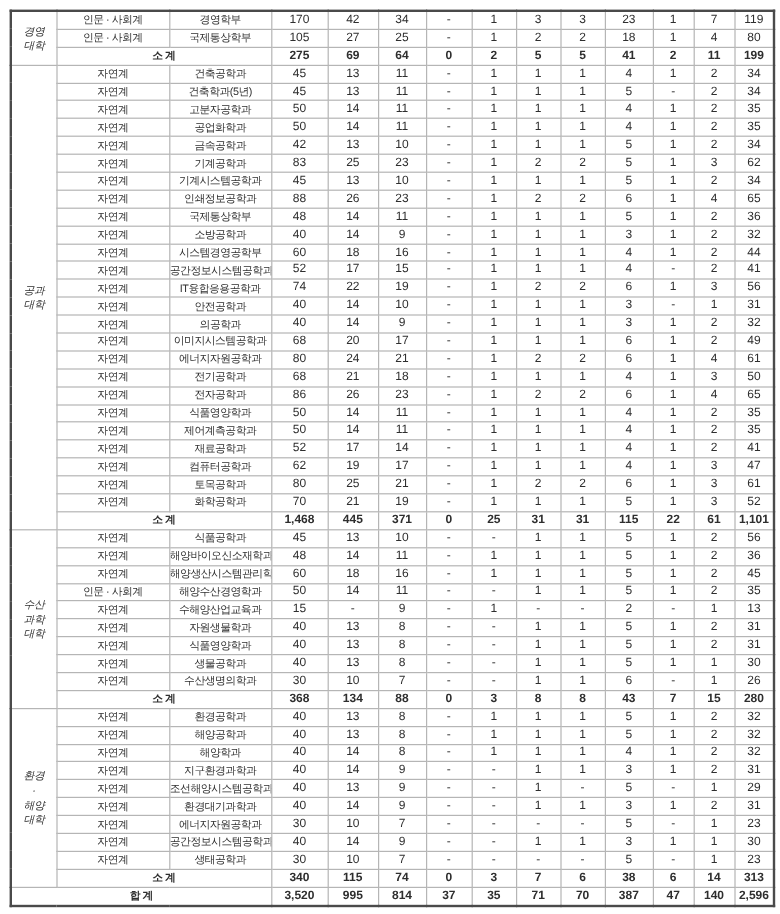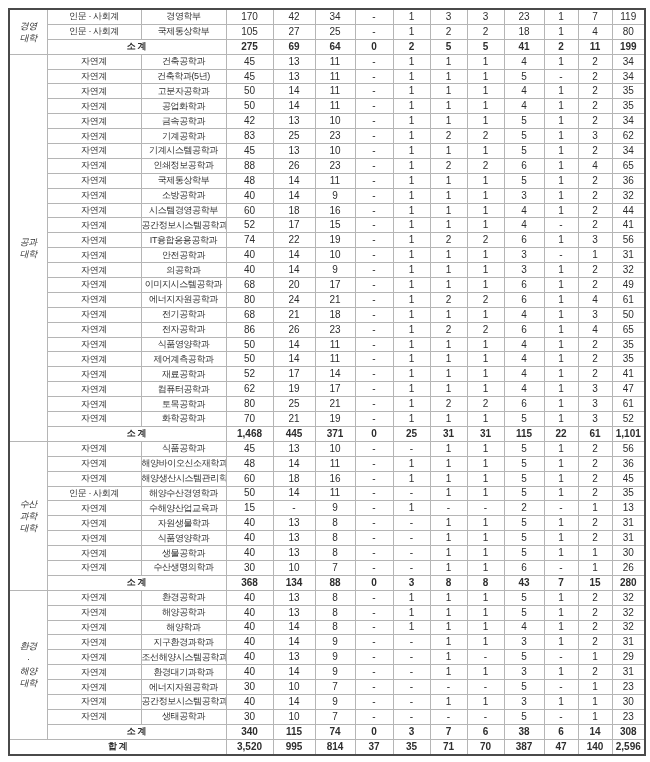--- a/index.html
+++ b/index.html
@@ -799,21 +799,21 @@
         <td class="num">340</td>
         <td class="num">115</td>
         <td class="num">74</td>
         <td class="num">0</td>
         <td class="num">3</td>
         <td class="num">7</td>
         <td class="num">6</td>
         <td class="num">38</td>
         <td class="num">6</td>
         <td class="num">14</td>
-        <td class="num">308</td>
+        <td class="num">313</td>
       </tr>
       <tr class="bold-row section-start">
         <td class="kor" colspan="3">합 계</td>
         <td class="num">3,520</td>
         <td class="num">995</td>
         <td class="num">814</td>
         <td class="num">37</td>
         <td class="num">35</td>
         <td class="num">71</td>
         <td class="num">70</td>

